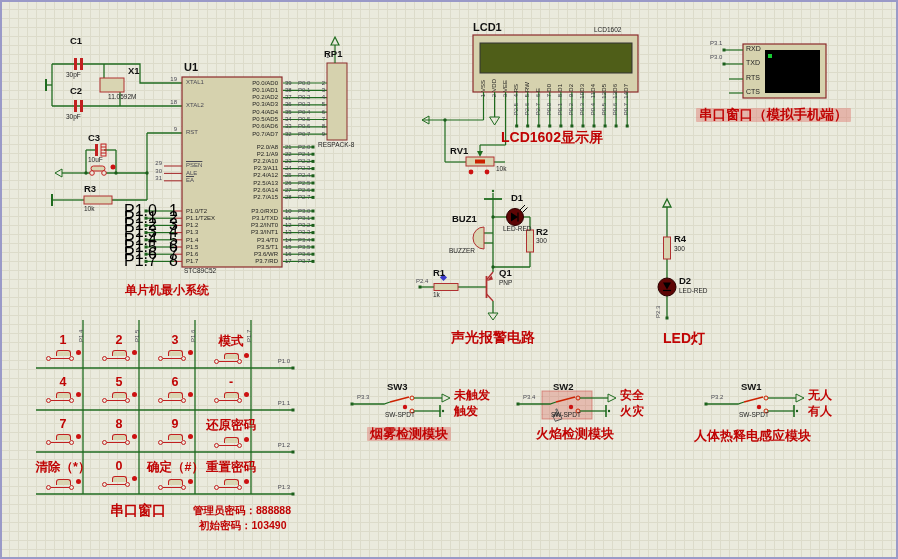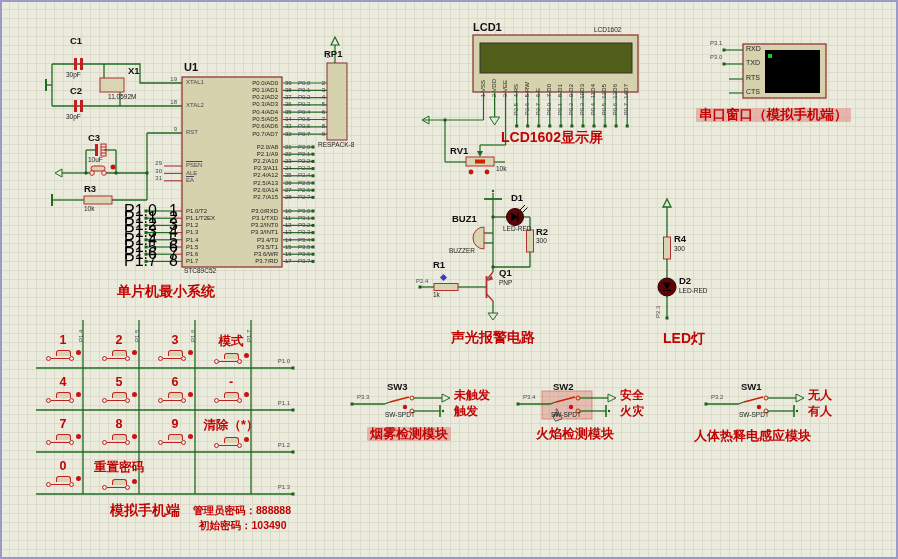--- a/index.html
+++ b/index.html
@@ -815,21 +815,21 @@
 <span class="lbl net" style="left:710px;top:54px">P3.0</span>
 
 <span class="lbl ref" style="left:452px;top:214px">BUZ1</span>
 <span class="lbl val" style="left:449px;top:248px">BUZZER</span>
 <span class="lbl ref" style="left:511px;top:193px">D1</span>
 <span class="lbl val" style="left:503px;top:226px">LED-RED</span>
 <span class="lbl ref" style="left:536px;top:227px">R2</span>
 <span class="lbl val" style="left:536px;top:238px">300</span>
 <span class="lbl ref" style="left:499px;top:268px">Q1</span>
 <span class="lbl val" style="left:499px;top:280px">PNP</span>
-<span class="lbl ref" style="left:433px;top:260px">R1</span>
+<span class="lbl ref" style="left:433px;top:268px">R1</span>
 <span class="lbl val" style="left:433px;top:292px">1k</span>
 <span class="lbl net" style="left:416px;top:278px">P2.4</span>
 
 <span class="lbl ref" style="left:674px;top:234px">R4</span>
 <span class="lbl val" style="left:674px;top:246px">300</span>
 <span class="lbl ref" style="left:679px;top:276px">D2</span>
 <span class="lbl val" style="left:679px;top:288px">LED-RED</span>
 <span class="lbl net vtext" style="left:655px;top:298px;height:20px">P2.3</span>
 
 <span class="lbl ref" style="left:387px;top:382px">SW3</span>
@@ -986,20 +986,30 @@
       <div class="klabel">9</div>
       <div class="kbtn">
         <span class="bar"></span>
         <span class="kline"></span>
         <span class="cl"></span>
         <span class="cr"></span>
         <span class="kdot"></span>
       </div>
     </div>
 
+    <div class="kcell">
+      <div class="klabel">还原密码</div>
+      <div class="kbtn">
+        <span class="bar"></span>
+        <span class="kline"></span>
+        <span class="cl"></span>
+        <span class="cr"></span>
+        <span class="kdot"></span>
+      </div>
+    </div>
 
     <div class="kcell">
       <div class="klabel">清除（*）</div>
       <div class="kbtn">
         <span class="bar"></span>
         <span class="kline"></span>
         <span class="cl"></span>
         <span class="cr"></span>
         <span class="kdot"></span>
       </div>
@@ -1009,36 +1019,46 @@
       <div class="klabel">0</div>
       <div class="kbtn">
         <span class="bar"></span>
         <span class="kline"></span>
         <span class="cl"></span>
         <span class="cr"></span>
         <span class="kdot"></span>
       </div>
     </div>
 
+    <div class="kcell">
+      <div class="klabel">确定（#）</div>
+      <div class="kbtn">
+        <span class="bar"></span>
+        <span class="kline"></span>
+        <span class="cl"></span>
+        <span class="cr"></span>
+        <span class="kdot"></span>
+      </div>
+    </div>
 
     <div class="kcell">
       <div class="klabel">重置密码</div>
       <div class="kbtn">
         <span class="bar"></span>
         <span class="kline"></span>
         <span class="cl"></span>
         <span class="cr"></span>
         <span class="kdot"></span>
       </div>
     </div>
   </div>
 
-<span class="lbl cap" style="left:117px;top:284px;font-size:14px">单片机最小系统</span>
+<span class="lbl cap" style="left:125px;top:284px;font-size:12px">单片机最小系统</span>
 <span class="lbl cap" style="left:501px;top:130px;font-size:14px">LCD1602显示屏</span>
 <span class="lbl cap cap-pink" style="left:696px;top:108px;font-size:13.5px">串口窗口（模拟手机端）</span>
 <span class="lbl cap" style="left:451px;top:330px;font-size:14px">声光报警电路</span>
 <span class="lbl cap" style="left:663px;top:331px;font-size:14px">LED灯</span>
-<span class="lbl cap" style="left:110px;top:503px;font-size:14px">模拟手机端</span>
+<span class="lbl cap" style="left:110px;top:503px;font-size:14px">串口窗口</span>
 <span class="lbl cap cap-pink" style="left:367px;top:427px">烟雾检测模块</span>
 <span class="lbl cap" style="left:536px;top:427px">火焰检测模块</span>
 <span class="lbl cap" style="left:694px;top:429px">人体热释电感应模块</span>
 <span class="lbl admin" style="left:193px;top:505px">管理员密码：888888</span>
 <span class="lbl admin" style="left:199px;top:520px">初始密码：103490</span>
 
 </body></html>

